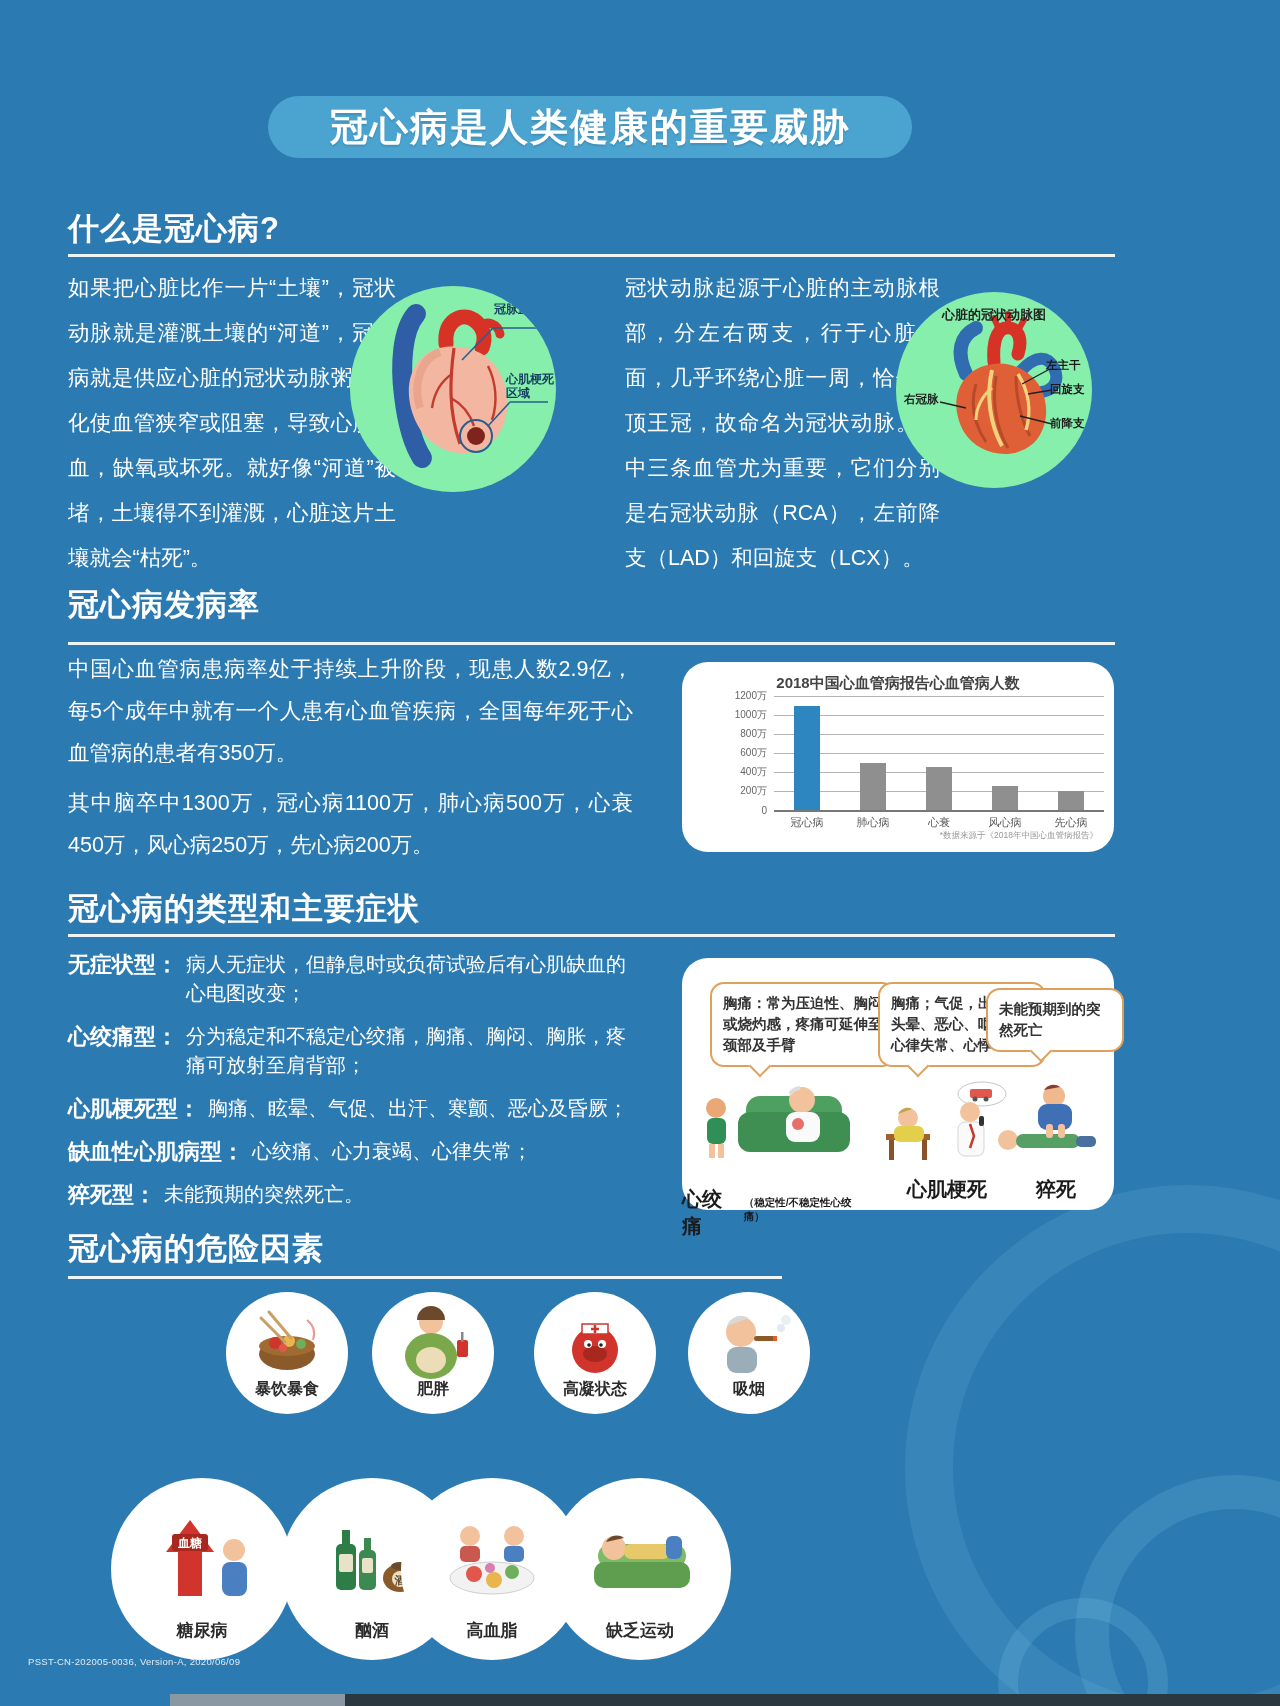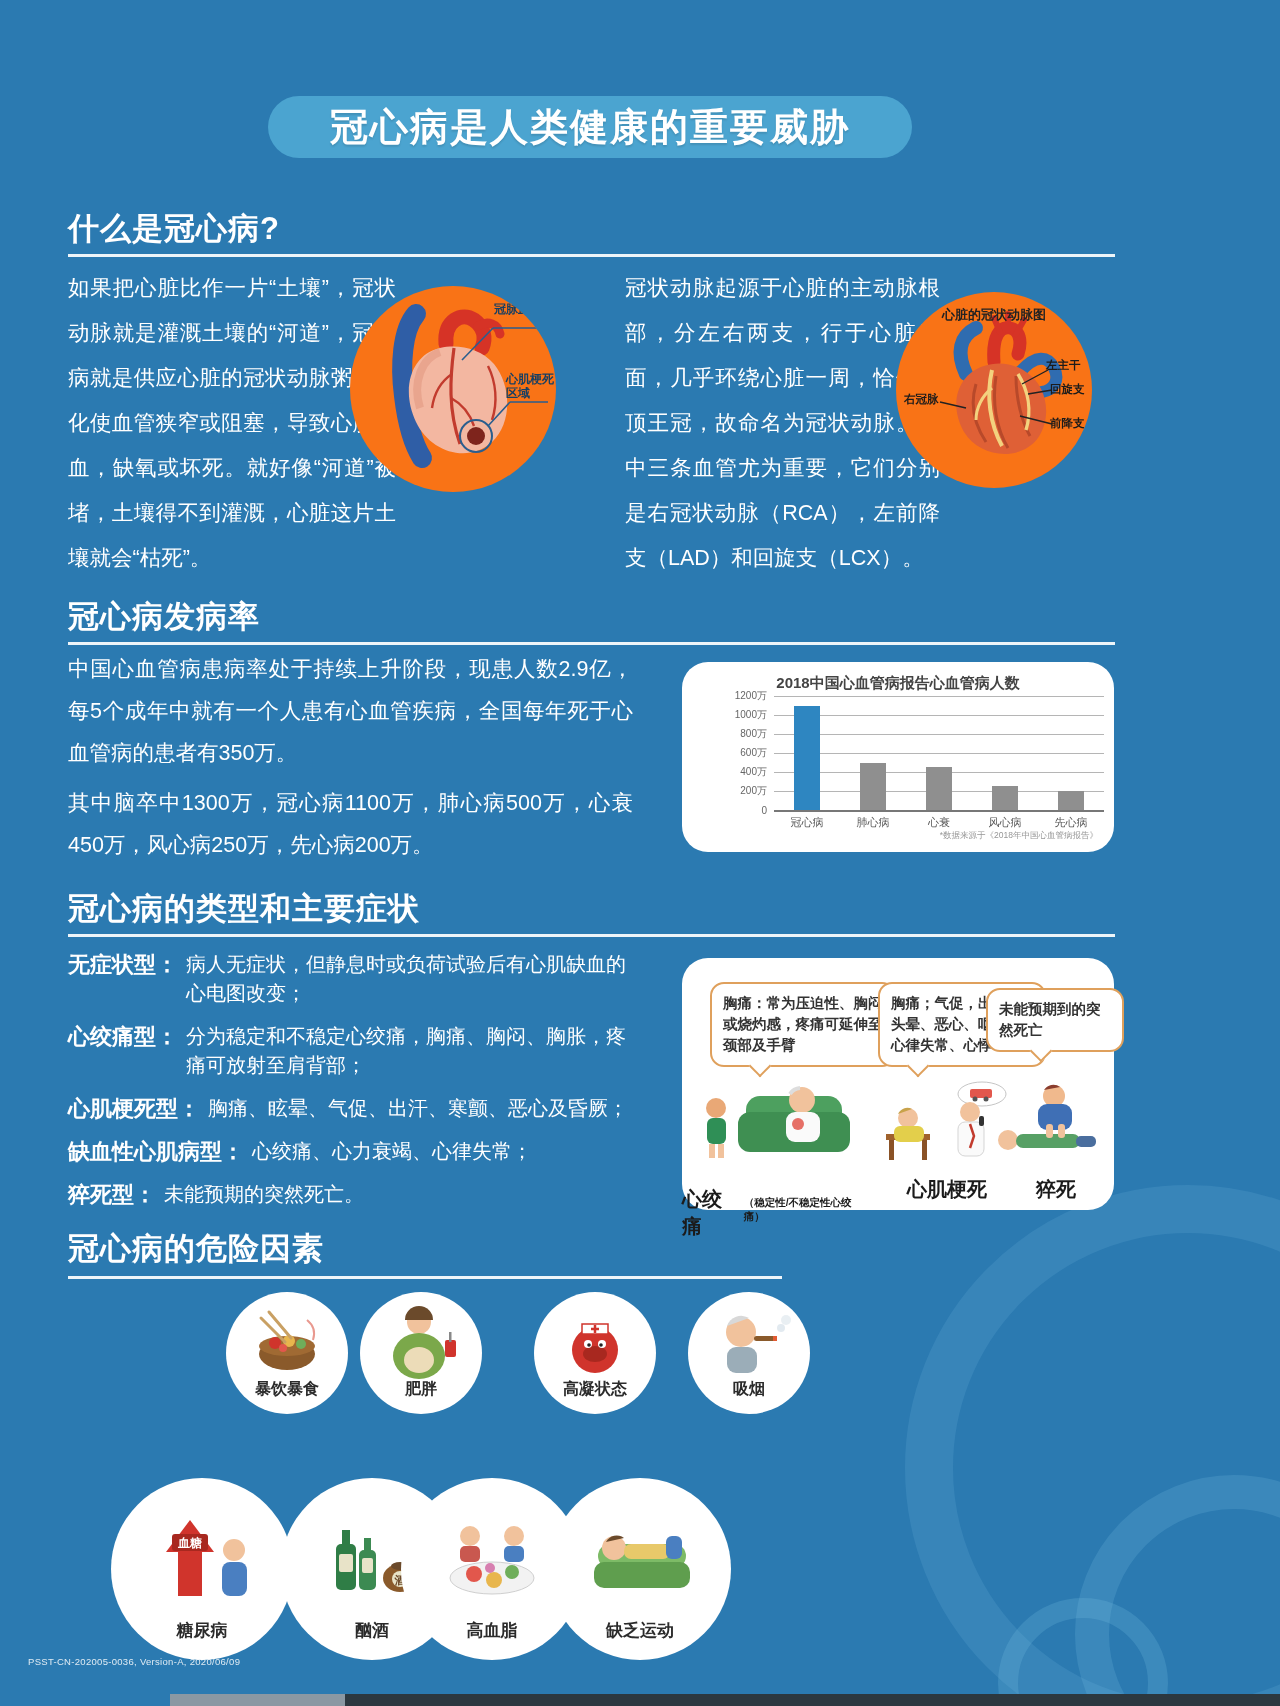--- a/index.html
+++ b/index.html
@@ -13,21 +13,21 @@
 
   .title-pill{position:absolute;left:268px;top:96px;width:644px;height:62px;background:#4ba4d0;
               border-radius:32px;display:flex;align-items:center;justify-content:center;
               font-size:38px;font-weight:bold;letter-spacing:2px;text-shadow:0 2px 2px rgba(0,0,0,.12);}
 
   .sec-heading{position:absolute;left:68px;font-size:31px;font-weight:bold;letter-spacing:1px;}
   .sec-rule{position:absolute;left:68px;height:3px;background:rgba(255,255,255,.92);}
 
   .body-text{position:absolute;font-size:21.5px;line-height:45px;text-align:justify;color:#fff;}
 
-  .circle-fig{position:absolute;background:#f97316;border-radius:50%;overflow:hidden;}
+  .circle-fig{position:absolute;background:#86efac;border-radius:50%;overflow:hidden;}
   .fig-label{position:absolute;font-weight:bold;color:#163f63;font-size:12px;line-height:14px;}
   .fig-label.dark{color:#1b1b1b;font-size:11.5px;}
   .fig-title{position:absolute;left:0;right:0;top:14px;text-align:center;font-weight:bold;font-size:13px;color:#222;}
 
   .panel{position:absolute;background:#fff;border-radius:26px;color:#333;}
   .panel-chart{left:682px;top:662px;width:432px;height:190px;}
   .chart-title{padding-top:12px;text-align:center;font-size:15px;font-weight:bold;color:#444;}
   .chart-plot{position:absolute;left:92px;top:34px;width:330px;height:114px;}
   .gridline{position:absolute;left:0;right:0;height:1px;background:#b5b5b5;}
   .gridline.baseline{height:2px;background:#777;}
@@ -62,21 +62,21 @@
   .cap-2{left:186px;width:160px;}
   .cap-3{left:330px;width:90px;}
   .cap-main{font-size:20px;font-weight:bold;}
   .cap-sub{font-size:10.5px;font-weight:bold;margin-left:2px;margin-top:28px;}
 
   .risk{position:absolute;background:#fff;border-radius:50%;display:flex;align-items:flex-end;justify-content:center;}
   .risk svg{position:absolute;left:50%;transform:translateX(-50%);}
   .risk-cap{position:relative;font-size:16px;font-weight:bold;color:#2b2b2b;margin-bottom:14px;}
   .r1{width:122px;height:122px;top:1292px;}
   .r1 svg{top:6px;}
-  .r1c1{left:72px;}  .r1c2{left:226px;} .r1c3{left:360px;} .r1c4{left:534px;} .r1c5{left:688px;}
+  .r1c1{left:72px;}  .r1c2{left:226px;} .r1c3{left:372px;} .r1c4{left:534px;} .r1c5{left:688px;}
   .r2{width:182px;height:182px;top:1478px;}
   .r2 svg{top:18px;}
   .r2 .risk-cap{margin-bottom:18px;font-size:17px;}
   .r2c1{left:111px;} .r2c2{left:281px;} .r2c3{left:401px;} .r2c4{left:549px;}
 
   .footer-code{position:absolute;left:28px;top:1656px;font-size:9.5px;color:rgba(255,255,255,.85);letter-spacing:.3px;}
   .bottom-strip-a{position:absolute;left:170px;top:1694px;width:175px;height:12px;background:#8a98a3;}
   .bottom-strip-b{position:absolute;left:345px;top:1694px;width:935px;height:12px;background:#2c3840;}
 </style>
 </head>
@@ -133,21 +133,21 @@
         <path d="M122,82 C132,98 136,118 130,138" stroke="#f3d27e" stroke-width="3.4" fill="none"></path>
         <path d="M44,110 L70,116 M152,78 L126,92 M156,98 L132,102 M156,132 L124,124" stroke="#222" stroke-width="1.4"></path>
       </svg>
       <div class="fig-title">心脏的冠状动脉图</div>
       <div class="fig-label dark" style="left:8px;top:100px;">右冠脉</div>
       <div class="fig-label dark" style="left:150px;top:66px;">左主干</div>
       <div class="fig-label dark" style="left:154px;top:90px;">回旋支</div>
       <div class="fig-label dark" style="left:154px;top:124px;">前降支</div>
     </div>
 
-    <div class="sec-heading" style="top:596px;">冠心病发病率</div>
+    <div class="sec-heading" style="top:584px;">冠心病发病率</div>
     <div class="sec-rule" style="top:642px;width:1047px;"></div>
 
     <div class="body-text" style="left:68px;top:648px;width:565px;line-height:42px;">中国心血管病患病率处于持续上升阶段，现患人数2.9亿，每5个成年中就有一个人患有心血管疾病，全国每年死于心血管病的患者有350万。</div>
     <div class="body-text" style="left:68px;top:782px;width:565px;line-height:42px;">其中脑卒中1300万，冠心病1100万，肺心病500万，心衰450万，风心病250万，先心病200万。</div>
 
     <div class="panel panel-chart">
       <div class="chart-title">2018中国心血管病报告心血管病人数</div>
       <div class="chart-plot">
           <div class="gridline" style="top: 0%;">
             <span class="gridlabel">1200万</span>

